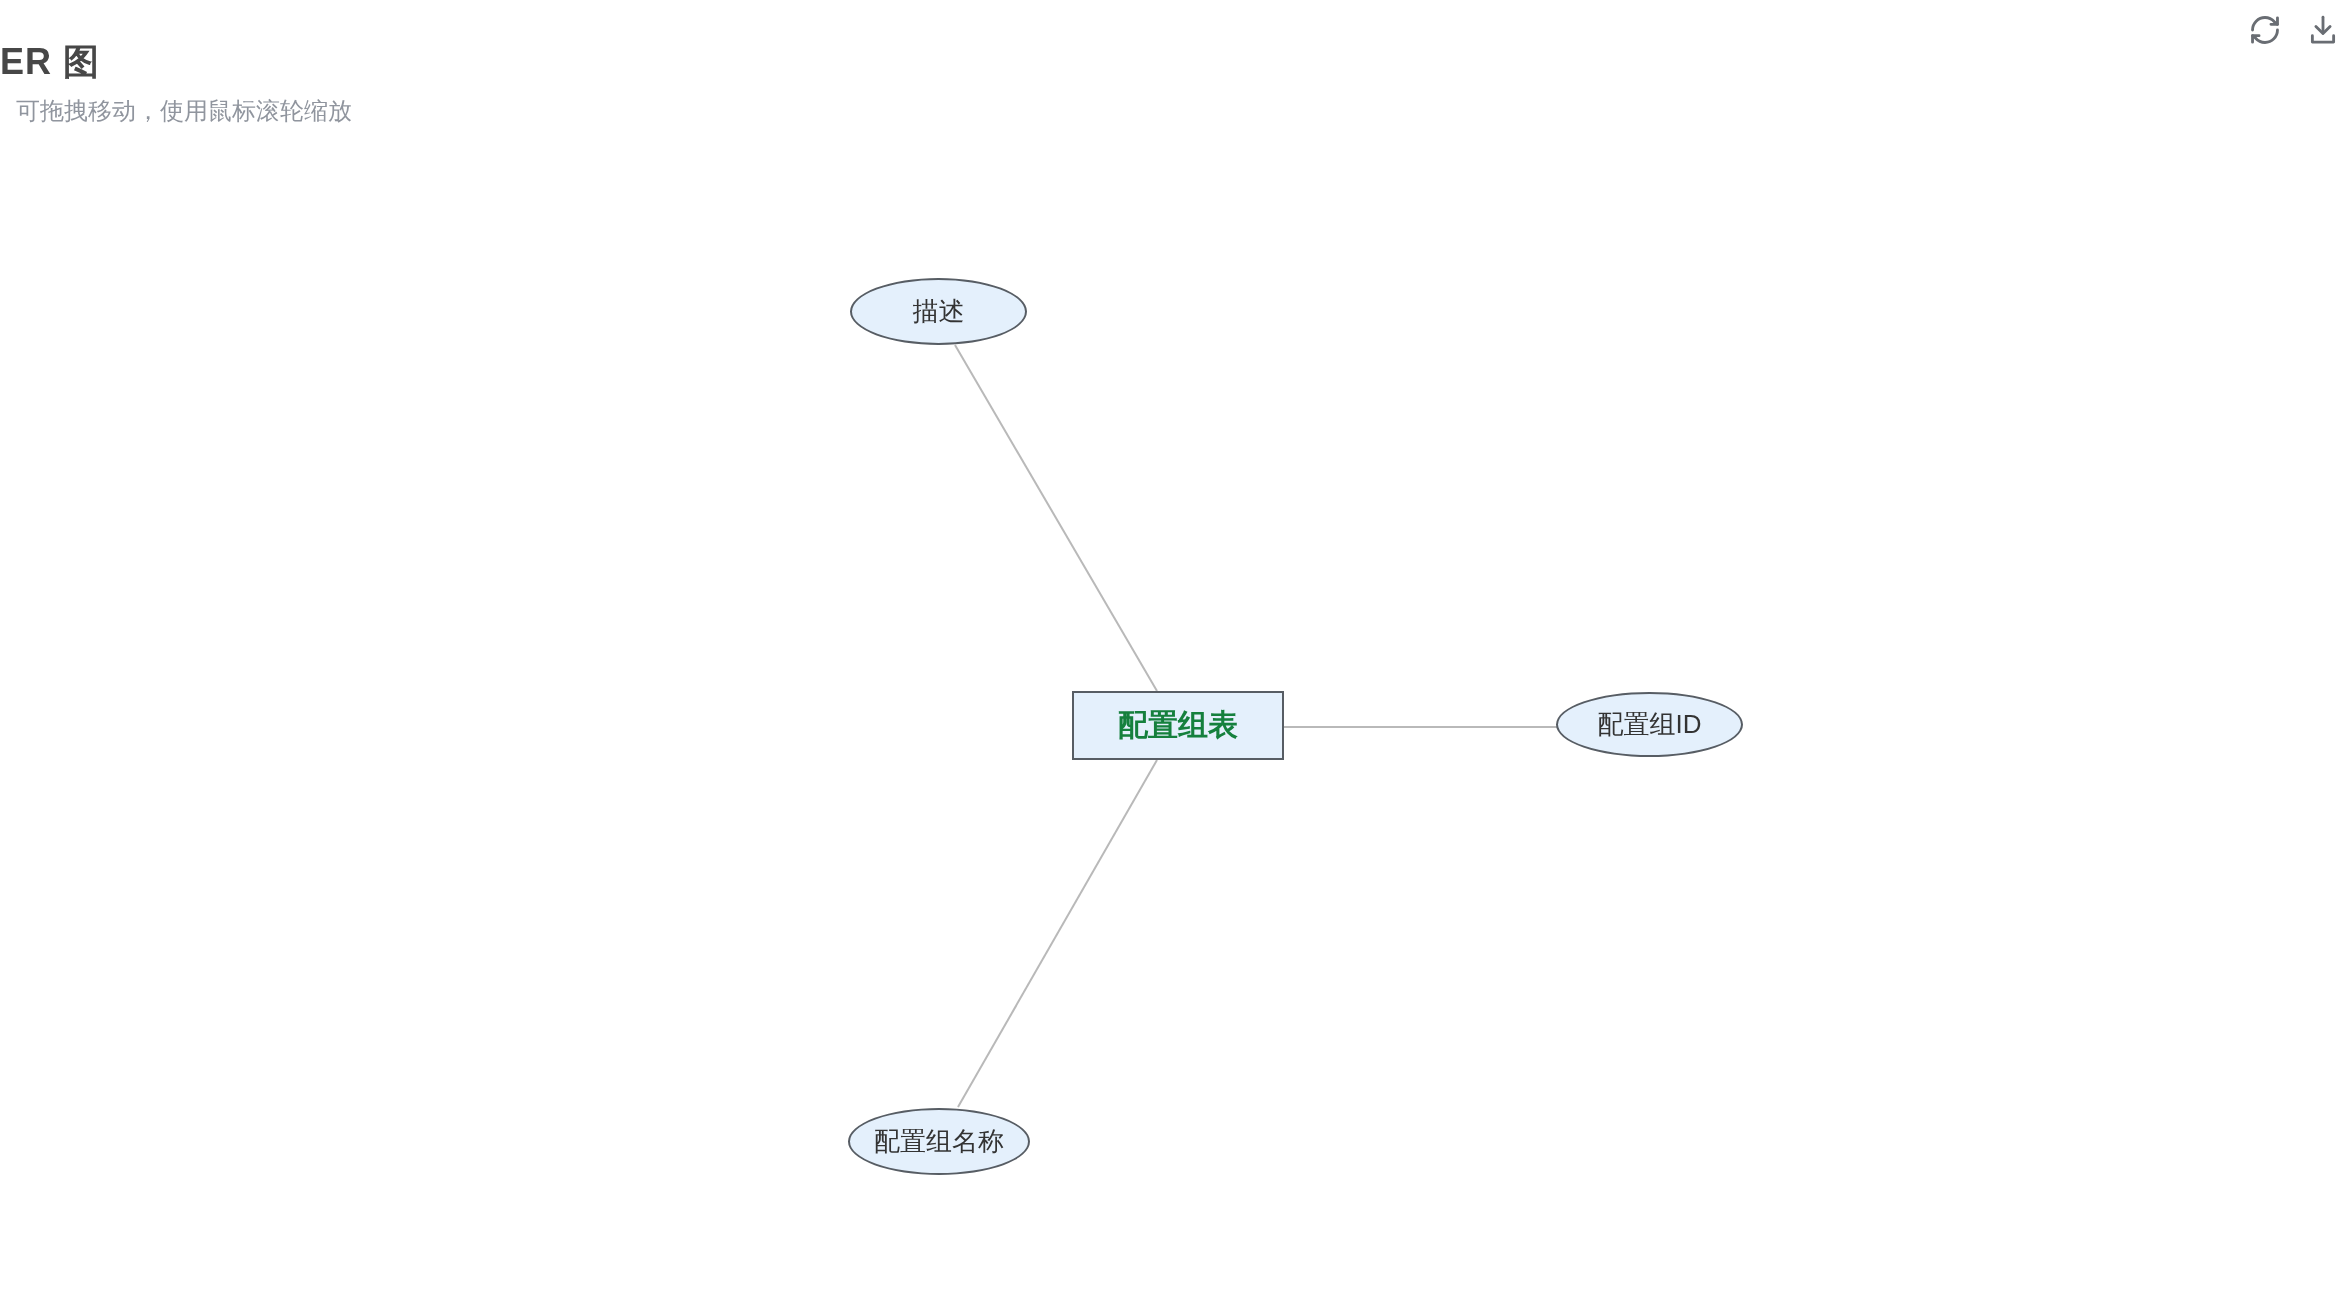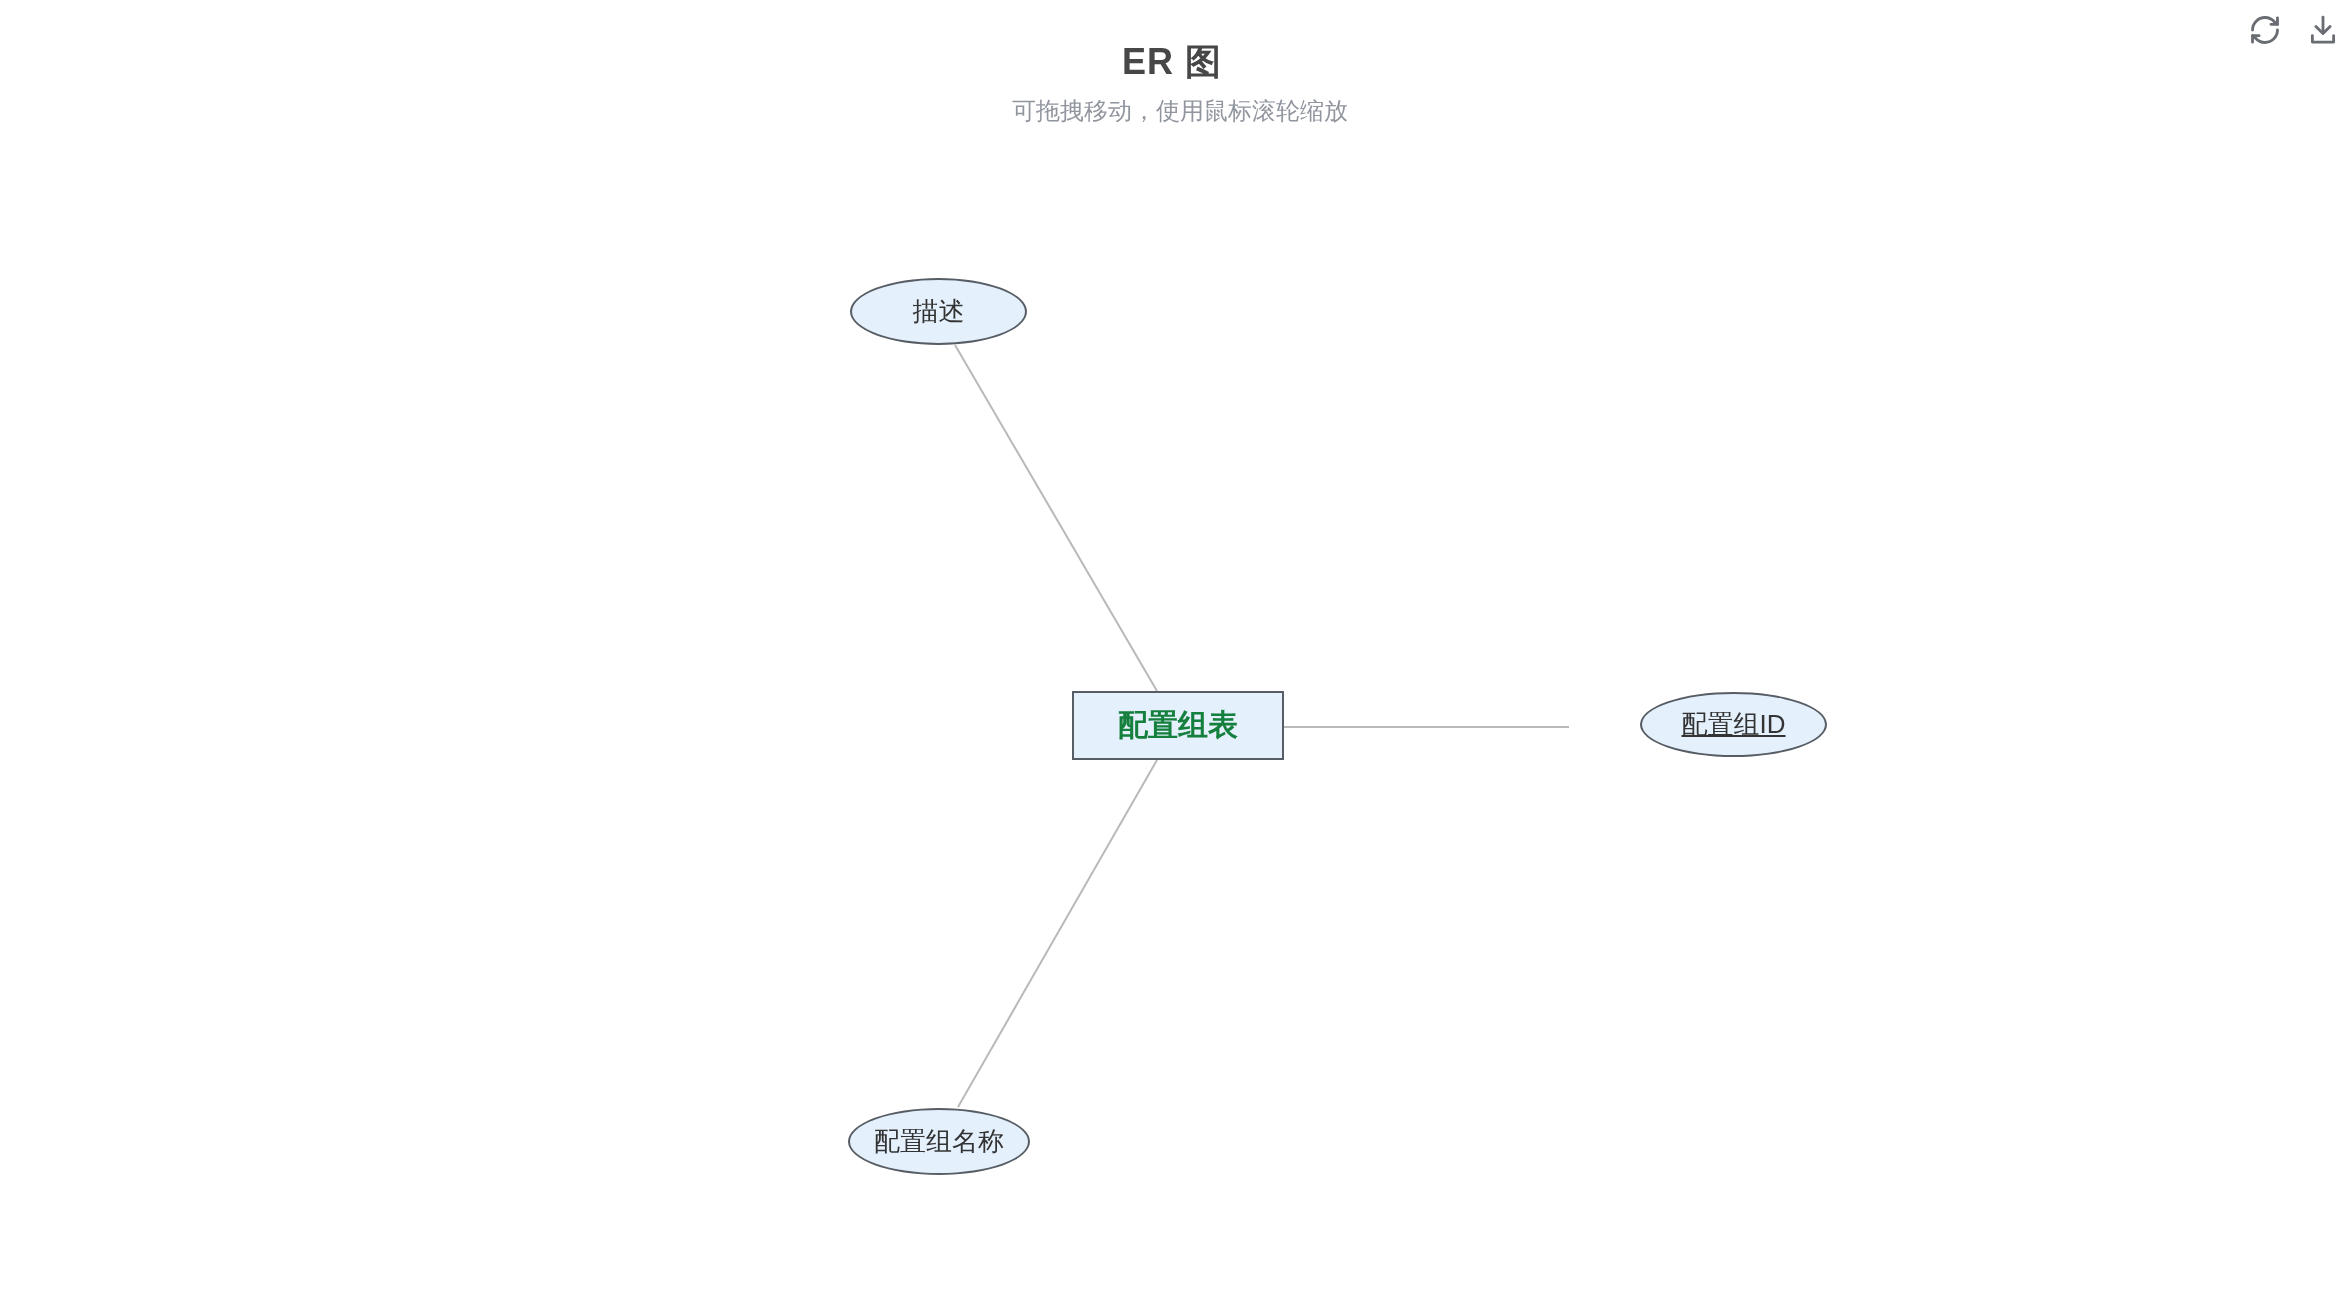--- a/index.html
+++ b/index.html
@@ -10,21 +10,21 @@
     width: 2352px;
     height: 1300px;
     background: #ffffff;
     overflow: hidden;
   }
 
   
   .page-header {
     position: absolute;
     top: 0; left: 0; right: 8px;
-    text-align: center;
+    text-align: left;
     pointer-events: none;
   }
   .page-title {
     margin: 42px 0 0 0;
     font-size: 36px;
     line-height: 40px;
     font-weight: 700;
     color: var(--title-text, #474747);
     letter-spacing: 1px;
   }
@@ -131,21 +131,21 @@
   </svg>
 
   <div class="node entity-node" style="left:1072px; top:691px; width:212px; height:69px;">
     <span>配置组表</span>
   </div>
 
   <div class="node attr-node" style="left:850px; top:278px; width:177px; height:67px;">
     <span>描述</span>
   </div>
 
-  <div class="node attr-node" style="left:1640px; top:692px; width:187px; height:65px;text-decoration:underline;">
+  <div class="node attr-node" style="left:1556px; top:692px; width:187px; height:65px;">
     <span>配置组ID</span>
   </div>
 
   <div class="node attr-node" style="left:848px; top:1108px; width:182px; height:67px;">
     <span>配置组名称</span>
   </div>
 
 </div>
 
 </body></html>

